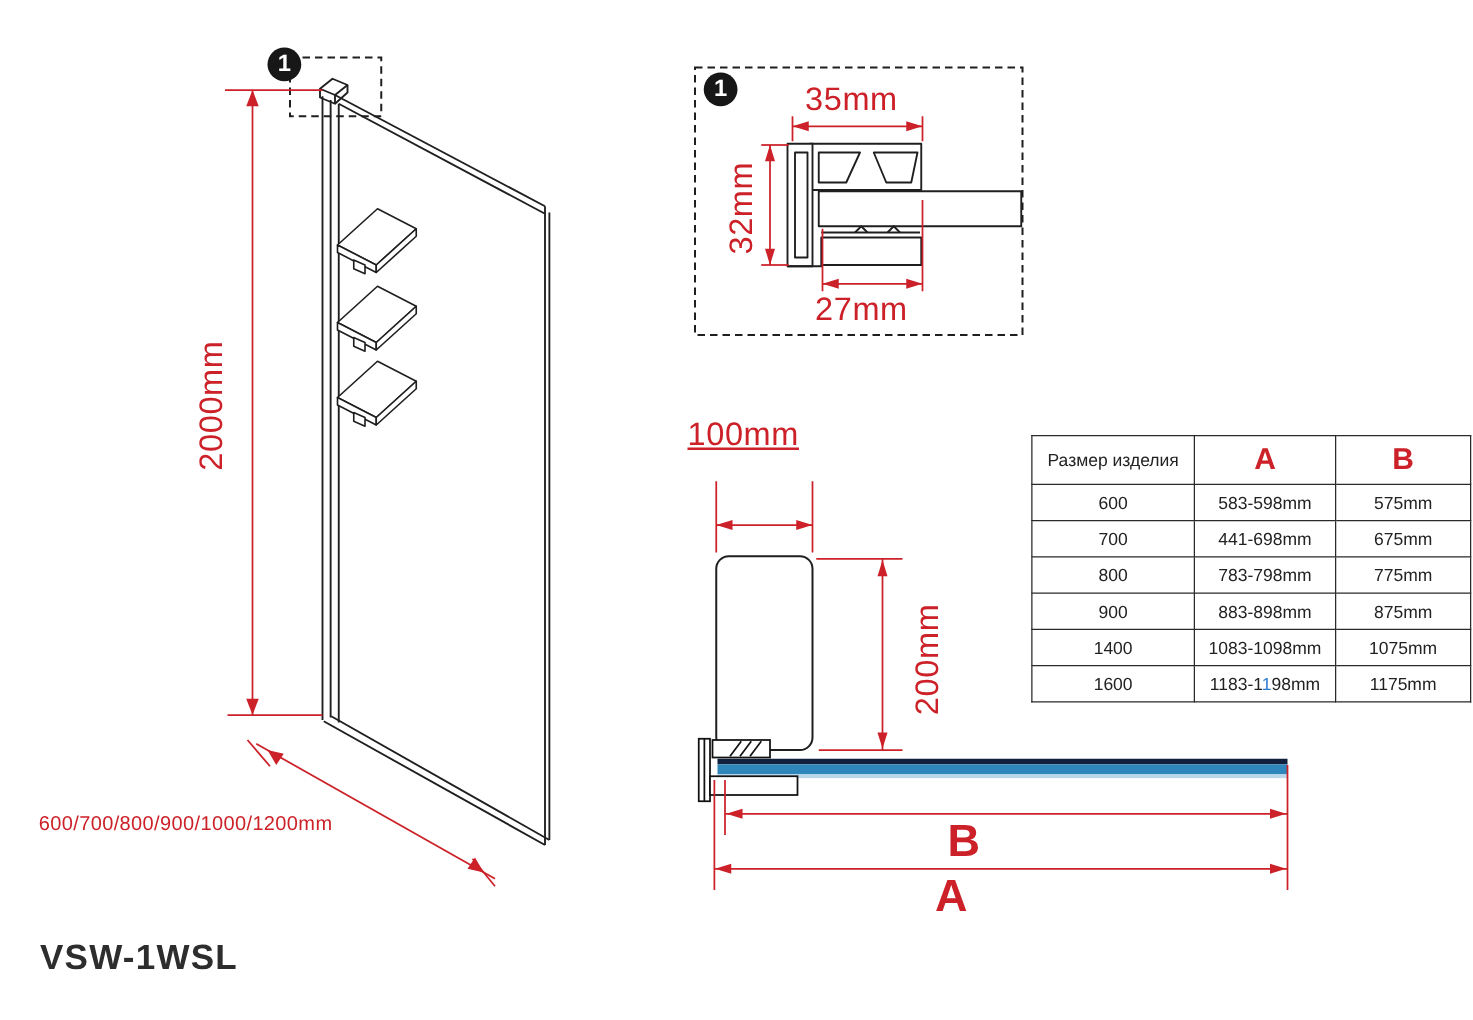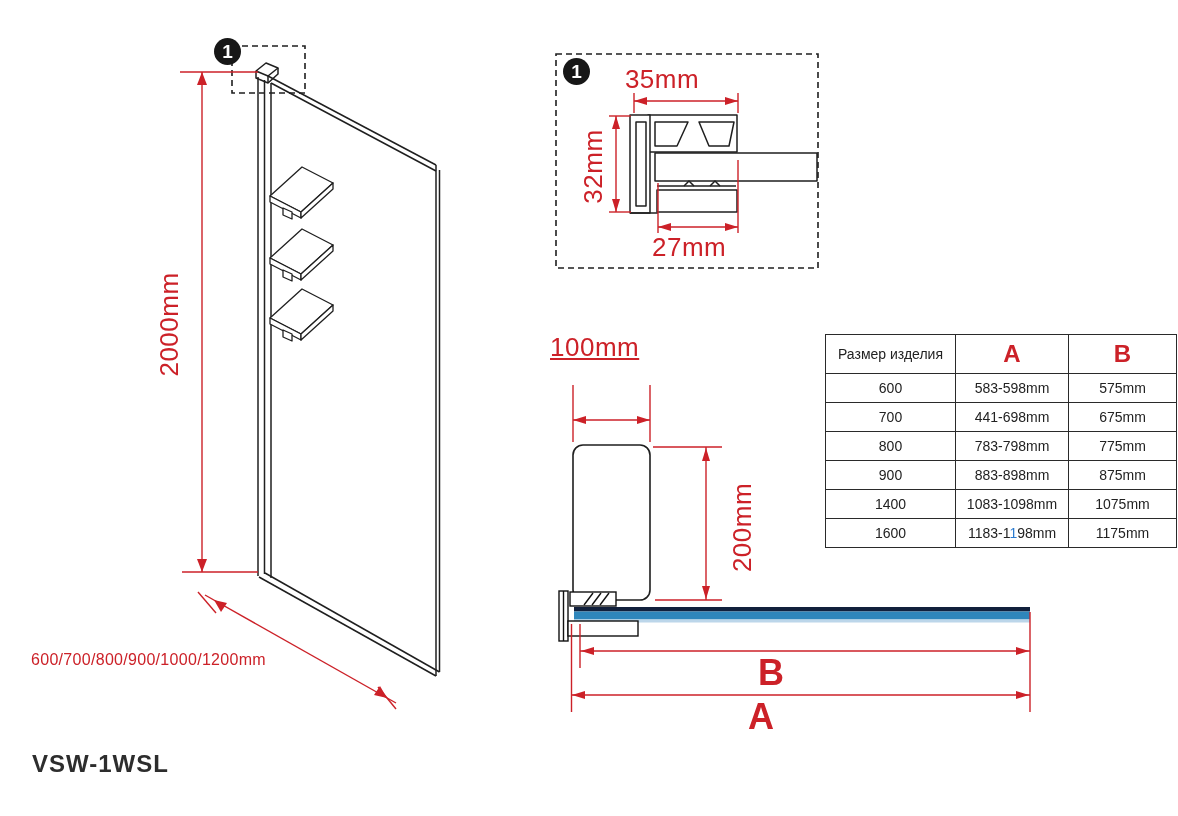--- a/index.html
+++ b/index.html
@@ -11,23 +11,23 @@
   .lbl{position:absolute;color:#cc2128;white-space:nowrap;}
   .dim{font-size:26px;letter-spacing:0.5px;}
   .rot{transform:rotate(-90deg);transform-origin:center center;text-align:center;}
   .badge{
     position:absolute;width:27px;height:27px;border-radius:50%;
     background:#171717;color:#ffffff;font-weight:bold;font-size:19px;
     display:flex;align-items:center;justify-content:center;z-index:5;
   }
   .sizes-row{font-size:16px;letter-spacing:0.3px;}
   .ab-label{font-size:36px;font-weight:bold;}
-  .model{position:absolute;color:#2d2d2d;font-size:24px;font-weight:bold;letter-spacing:1px;}
+  .model{position:absolute;color:#2d2d2d;font-size:28px;font-weight:bold;letter-spacing:1px;}
   table.size-table{
-    position:absolute;left:825px;top:334px;border-collapse:collapse;
+    position:absolute;left:825px;top:348px;border-collapse:collapse;
     font-family:"Liberation Sans", sans-serif;
     padding-left:32px;
   }
   table.size-table td,table.size-table th{
     border:1.5px solid #2a2a2a;text-align:center;vertical-align:middle;
     color:#222;font-weight:normal;
   }
   table.size-table th.size-hd{width:105px;height:38px;font-size:14px;line-height:1.3;padding:0 12px;}
   table.size-table th.ab-hd{font-size:24px;font-weight:bold;color:#cc2128;}
   table.size-table th.a-hd{width:110px;}
@@ -192,21 +192,21 @@
   <span>1</span>
 </div>
 <div class="badge" style="left:563px;top:58px;">
   <span>1</span>
 </div>
 
 <div class="lbl dim rot" style="left:114px;top:309px;width:110px;">2000mm</div>
 
 <div class="lbl sizes-row" style="left:31px;top:651px;">600/700/800/900/1000/1200mm</div>
 
-<div class="lbl dim" style="left:616px;top:64px;width:92px;text-align:center;">35mm</div>
+<div class="lbl dim" style="left:644px;top:64px;width:92px;">35mm</div>
 <div class="lbl dim rot" style="left:549px;top:151px;width:88px;">32mm</div>
 <div class="lbl dim" style="left:652px;top:232px;width:96px;text-align:left;">27mm</div>
 
 <div class="lbl dim" style="left:550px;top:332px;text-decoration:underline;">100mm</div>
 <div class="lbl dim rot" style="left:688px;top:512px;width:108px;">200mm</div>
 
 <div class="lbl ab-label" style="left:758px;top:652px;">B</div>
 <div class="lbl ab-label" style="left:748px;top:696px;">A</div>
 
 <div class="model" style="left:32px;top:750px;">VSW-1WSL</div>

